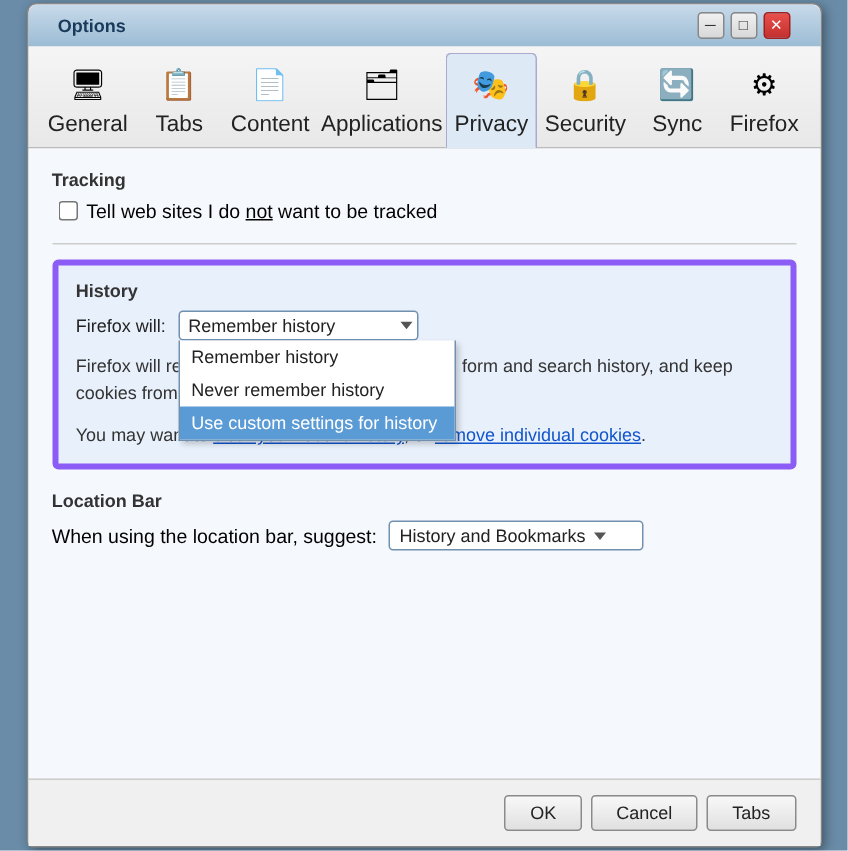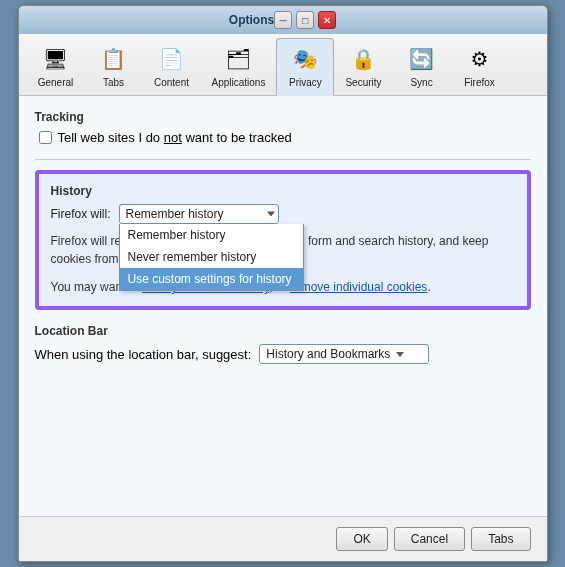--- a/index.html
+++ b/index.html
@@ -18,22 +18,22 @@
       background: #f0f0f0;
       border: 1px solid #888;
       border-radius: 6px 6px 4px 4px;
       box-shadow: 2px 2px 8px rgba(0,0,0,0.4);
     }
     .title-bar {
       background: linear-gradient(to bottom, #c8daea 0%, #9bbcd4 100%);
       border-radius: 6px 6px 0 0;
       display: flex;
       align-items: center;
-      justify-content: center;
-      padding: 4px 8px;
+      justify-content: space-between;
+      padding: 4px 20px;
       height: 28px;
     }
     .title-bar-text {
       font-size: 12px;
       font-weight: bold;
       color: #1a3a5c;
     }
     .title-bar-controls {
       display: flex;
       gap: 4px;
@@ -81,21 +81,21 @@
     }
     .tab-icon {
       width: 32px;
       height: 32px;
       display: flex;
       align-items: center;
       justify-content: center;
       font-size: 20px;
     }
     .tab-label {
-      font-size: 10px;
+      font-size: 15px;
       color: #222;
       text-align: center;
     }
     .content {
       padding: 14px 16px;
       background: #f5f8fc;
       min-height: 420px;
     }
     .section-title {
       font-size: 12px;

